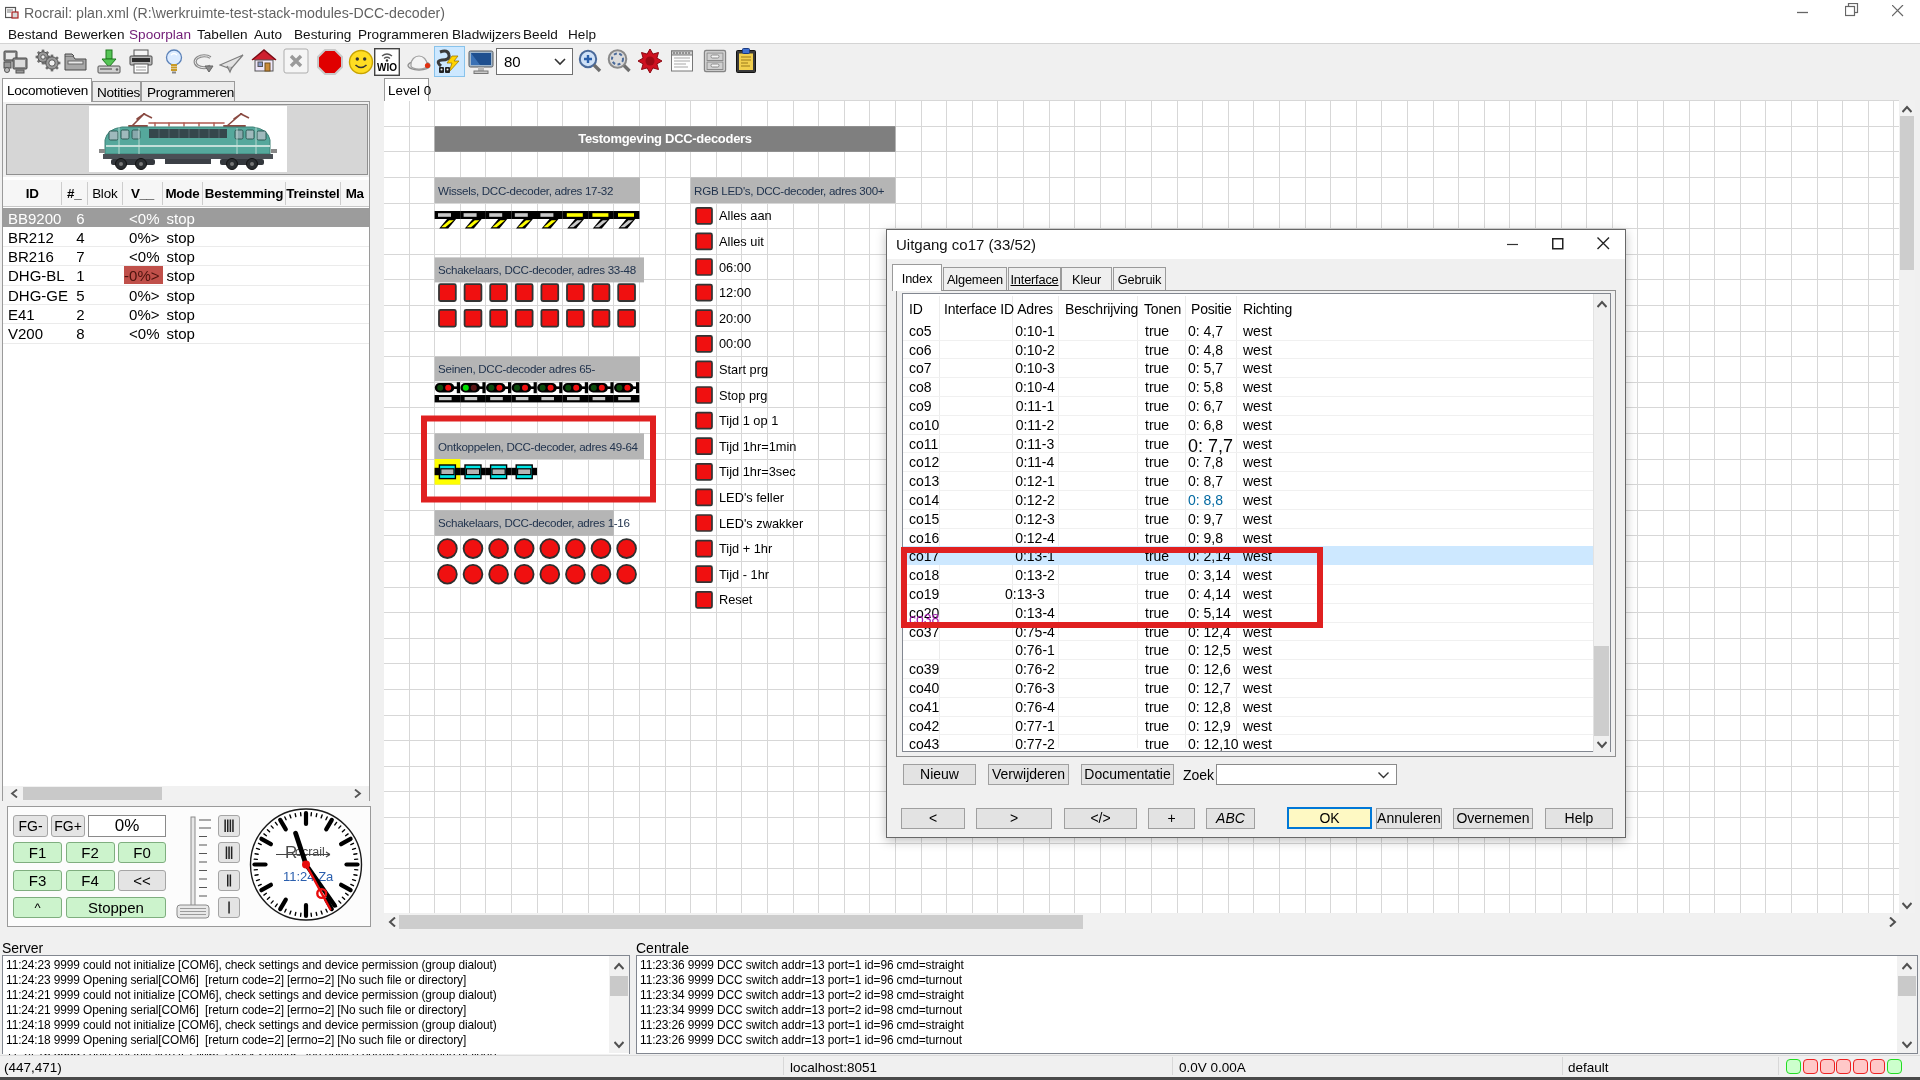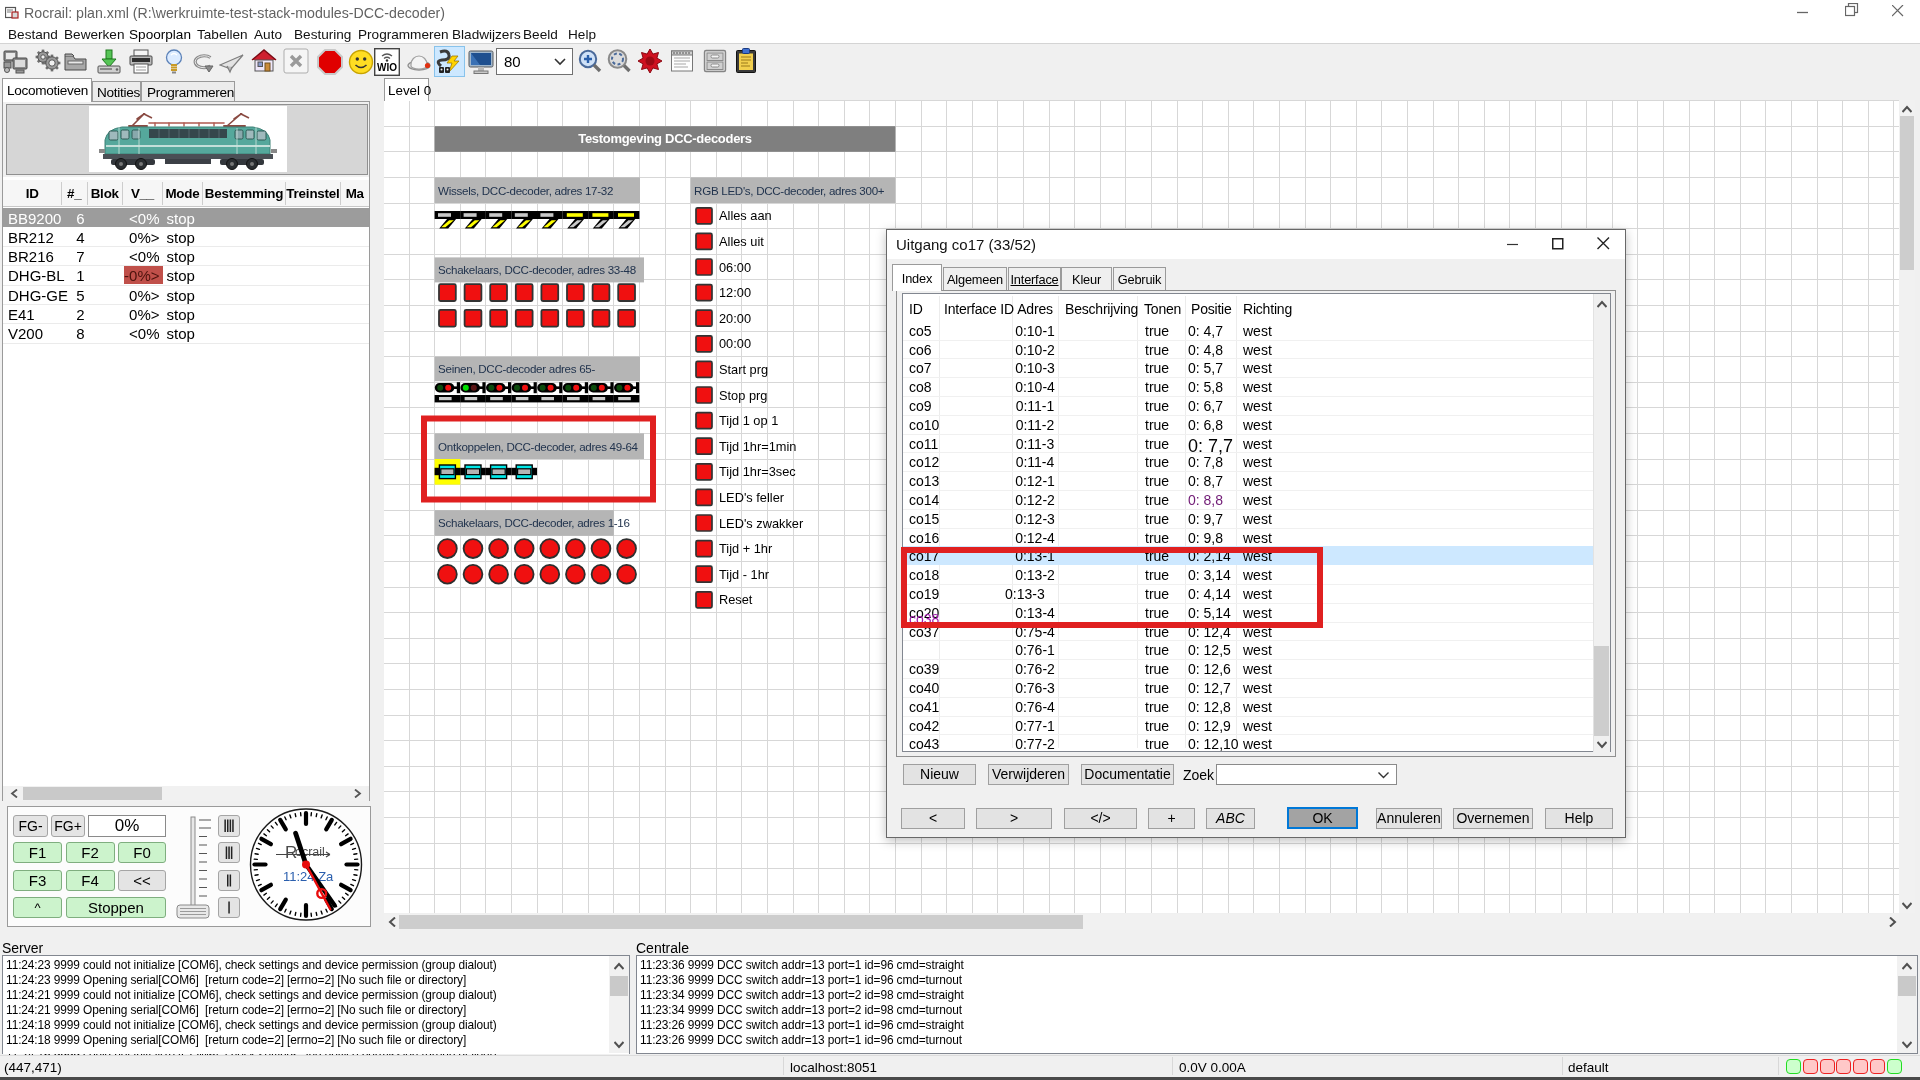--- a/index.html
+++ b/index.html
@@ -21,21 +21,21 @@
 <svg class="a" style="left:1845px;top:3px" width="14" height="14">
     <rect x="3.5" y="0.5" width="9" height="9" fill="none" stroke="#666" stroke-width="1.2"></rect>
     <rect x="0.5" y="3.5" width="9" height="9" fill="#fff" stroke="#666" stroke-width="1.2"></rect>
   </svg>
 <svg class="a" style="left:1892px;top:5px" width="12" height="12">
     <path d="M0 0 L11 11 M11 0 L0 11" stroke="#666" stroke-width="1.2"></path>
   </svg>
 <div class="a" style="left:0px;top:24px;width:1920px;height:20px;background:#ffffff;border-bottom:1px solid #d4d4d4"></div>
 <div class="a" style="left:8px;top:27px;font-size:13.6px;color:#111">Bestand</div>
 <div class="a" style="left:64px;top:27px;font-size:13.6px;color:#111">Bewerken</div>
-<div class="a" style="left:129px;top:27px;font-size:13.6px;color:#000000">Spoorplan</div>
+<div class="a" style="left:129px;top:27px;font-size:13.6px;color:#701a75">Spoorplan</div>
 <div class="a" style="left:197px;top:27px;font-size:13.6px;color:#111">Tabellen</div>
 <div class="a" style="left:254px;top:27px;font-size:13.6px;color:#111">Auto</div>
 <div class="a" style="left:294px;top:27px;font-size:13.6px;color:#111">Besturing</div>
 <div class="a" style="left:358px;top:27px;font-size:13.6px;color:#111">Programmeren</div>
 <div class="a" style="left:452px;top:27px;font-size:13.6px;color:#111">Bladwijzers</div>
 <div class="a" style="left:523px;top:27px;font-size:13.6px;color:#111">Beeld</div>
 <div class="a" style="left:568px;top:27px;font-size:13.6px;color:#111">Help</div>
 <div class="a" style="left:0px;top:45px;width:1920px;height:32px;background:#f0f0f0"></div>
 <svg class="a" style="left:3px;top:49px" width="26" height="26" viewBox="0 0 26 26">
     <rect x="1" y="2" width="13" height="10" rx="1" fill="#8a8a8a" stroke="#4a4a4a"></rect>
@@ -236,21 +236,21 @@
 <div class="a" style="left:61.0px;top:182px;width:1px;height:23px;background:#cdcdcd"></div>
 <div class="a" style="left:3px;top:186px;">
     <div style="width:58.5px;text-align:center;font-weight:bold;font-size:13.4px;letter-spacing:-0.2px">ID</div>
   </div>
 <div class="a" style="left:86.5px;top:182px;width:1px;height:23px;background:#cdcdcd"></div>
 <div class="a" style="left:61.5px;top:186px;">
     <div style="width:25.5px;text-align:center;font-weight:bold;font-size:13.4px;letter-spacing:-0.2px">#_</div>
   </div>
 <div class="a" style="left:122.0px;top:182px;width:1px;height:23px;background:#cdcdcd"></div>
 <div class="a" style="left:87px;top:186px;">
-    <div style="width:35.5px;text-align:center;font-weight:bold;font-size:13.4px;letter-spacing:-0.2px">Blok</div>
+    <div style="width:35.5px;text-align:center;font-weight:normal;font-size:13.4px;letter-spacing:-0.2px">Blok</div>
   </div>
 <div class="a" style="left:162.0px;top:182px;width:1px;height:23px;background:#cdcdcd"></div>
 <div class="a" style="left:122.5px;top:186px;">
     <div style="width:40.0px;text-align:center;font-weight:bold;font-size:13.4px;letter-spacing:-0.2px">V__</div>
   </div>
 <div class="a" style="left:202.0px;top:182px;width:1px;height:23px;background:#cdcdcd"></div>
 <div class="a" style="left:162.5px;top:186px;">
     <div style="width:40.0px;text-align:center;font-weight:bold;font-size:13.4px;letter-spacing:-0.2px">Mode</div>
   </div>
 <div class="a" style="left:285.0px;top:182px;width:1px;height:23px;background:#cdcdcd"></div>
@@ -773,21 +773,21 @@
   </div>
 <div class="a" style="left:1145px;top:473.2000000000001px;font-size:14px;color:#000">true</div>
 <div class="a" style="left:1188px;top:473.2000000000001px;font-size:14px;color:#000">0: 8,7</div>
 <div class="a" style="left:1243px;top:473.2000000000001px;font-size:14px;color:#000">west</div>
 <div class="a" style="left:902.5px;top:508.8000000000001px;width:690px;height:1px;background:#f0f0f0"></div>
 <div class="a" style="left:909px;top:492.0000000000001px;font-size:14px;color:#000">co14</div>
 <div class="a" style="left:1005px;top:492.0000000000001px;">
     <div style="width:60px;text-align:center;font-size:14px">0:12-2</div>
   </div>
 <div class="a" style="left:1145px;top:492.0000000000001px;font-size:14px;color:#000">true</div>
-<div class="a" style="left:1188px;top:492.0000000000001px;font-size:14px;color:#701a75">0: 8,8</div>
+<div class="a" style="left:1188px;top:492.0000000000001px;font-size:14px;color:#0369a1">0: 8,8</div>
 <div class="a" style="left:1243px;top:492.0000000000001px;font-size:14px;color:#000">west</div>
 <div class="a" style="left:902.5px;top:527.6000000000001px;width:690px;height:1px;background:#f0f0f0"></div>
 <div class="a" style="left:909px;top:510.8000000000001px;font-size:14px;color:#000">co15</div>
 <div class="a" style="left:1005px;top:510.8000000000001px;">
     <div style="width:60px;text-align:center;font-size:14px">0:12-3</div>
   </div>
 <div class="a" style="left:1145px;top:510.8000000000001px;font-size:14px;color:#000">true</div>
 <div class="a" style="left:1188px;top:510.8000000000001px;font-size:14px;color:#000">0: 9,7</div>
 <div class="a" style="left:1243px;top:510.8000000000001px;font-size:14px;color:#000">west</div>
 <div class="a" style="left:902.5px;top:546.4000000000001px;width:690px;height:1px;background:#f0f0f0"></div>
@@ -919,21 +919,21 @@
   </div>
 <div class="a" style="left:1064px;top:808px;width:73px;height:20.5px;">
     <div class="wbtn" style="width:100%;height:100%">&lt;/&gt;</div>
   </div>
 <div class="a" style="left:1148px;top:808px;width:47px;height:20.5px;">
     <div class="wbtn" style="width:100%;height:100%">+</div>
   </div>
 <div class="a" style="left:1206px;top:808px;width:49px;height:20.5px;font-style:italic;">
     <div class="wbtn" style="width:100%;height:100%">ABC</div>
   </div>
-<div class="a" style="left:1287px;top:807px;width:71px;height:22px;border:2px solid #0078d7;background:#a3a3a3;display:flex;align-items:center;justify-content:center;font-size:14px">OK</div>
+<div class="a" style="left:1287px;top:807px;width:85px;height:22px;border:2px solid #0078d7;background:#fef9c3;display:flex;align-items:center;justify-content:center;font-size:14px">OK</div>
 <div class="a" style="left:1376px;top:808px;width:66px;height:20.5px;">
     <div class="wbtn" style="width:100%;height:100%">Annuleren</div>
   </div>
 <div class="a" style="left:1453px;top:808px;width:80px;height:20.5px;">
     <div class="wbtn" style="width:100%;height:100%">Overnemen</div>
   </div>
 <div class="a" style="left:1545px;top:808px;width:68px;height:20.5px;">
     <div class="wbtn" style="width:100%;height:100%">Help</div>
   </div>
 <div class="a" style="left:2px;top:940px;font-size:14px;color:#000">Server</div>

